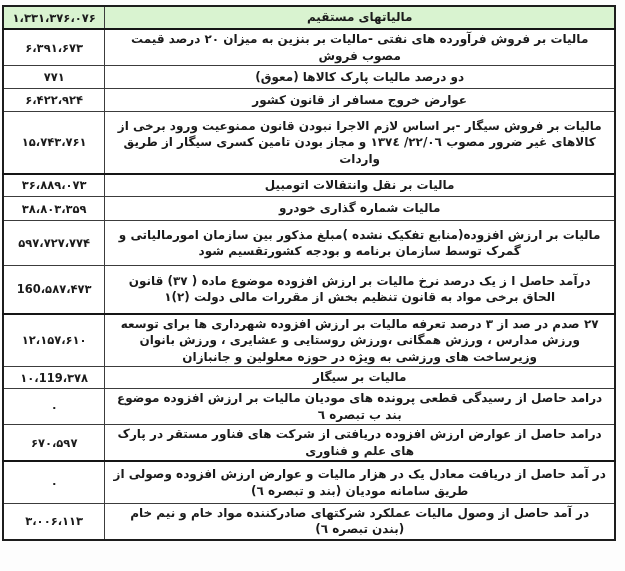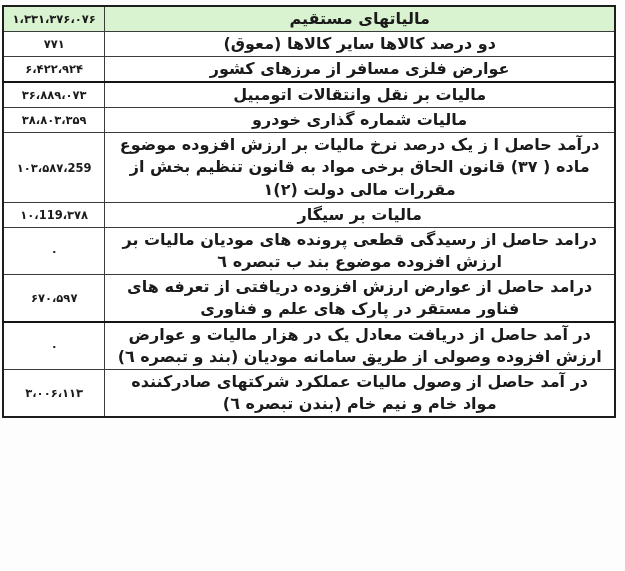--- a/index.html
+++ b/index.html
@@ -11,70 +11,86 @@
   table.tax{
     border-collapse:collapse;direction:rtl;table-layout:fixed;
     width:614px;border:2px solid #1d1d1d;
   }
   td{
     border:1px solid #3c3c3c;
     vertical-align:middle;text-align:center;
     color:#1b1b1b;font-weight:bold;
     overflow:hidden;box-sizing:border-box;margin-left:24px;
   }
-  td.desc{width:506px;font-size:16px;line-height:1.38;padding:1px 8px;}
+  td.desc{width:506px;font-size:12px;line-height:1.38;padding:1px 8px;}
   td.val{width:101px;font-size:11.5px;letter-spacing:0px;direction:rtl;}
   tr.thick-top td{border-top:2.5px solid #151515;}
   tr.green td{background:#d9f3d0;}
   tr.normal td{background:#ffffff;}
 </style>
 </head>
 <body>
 
 <div class="sheet">
   <table class="tax">
     <colgroup>
       <col style="width:506px">
       <col style="width:101px">
     </colgroup>
     <tbody>
         <tr class="green" style="height: 23px;">
           <td class="desc">مالیاتهای مستقیم</td>
           <td class="val">۱،۳۳۱،۳۷۶،۰۷۶</td>
         </tr>
+        <tr class="normal thick-top" style="height: 35px;">
+          <td class="desc">مالیات بر فروش  فرآورده های نفتی -مالیات بر بنزین به میزان ۲۰ درصد قیمت مصوب فروش</td>
+          <td class="val">۶،۳۹۱،۶۷۳</td>
+        </tr>
         <tr class="normal" style="height: 23px;">
-          <td class="desc">دو درصد کالاها سایر کالاها (معوق)</td>
+          <td class="desc">دو درصد مالیات پارک کالاها (معوق)</td>
           <td class="val">۷۷۱</td>
         </tr>
         <tr class="normal" style="height: 23px;">
-          <td class="desc">عوارض فلزی مسافر از مرزهای کشور</td>
+          <td class="desc">عوارض خروج مسافر از قانون کشور</td>
           <td class="val">۶،۴۲۲،۹۲۴</td>
+        </tr>
+        <tr class="normal" style="height: 62px;">
+          <td class="desc">مالیات بر فروش سیگار -بر اساس لازم الاجرا نبودن قانون ممنوعیت ورود برخی از کالاهای غیر ضرور مصوب ٢٢/٠٦/ ١٣٧٤ و مجاز بودن تامین کسری سیگار از طریق واردات</td>
+          <td class="val">۱۵،۷۴۳،۷۶۱</td>
         </tr>
         <tr class="normal thick-top" style="height: 23px;">
           <td class="desc">مالیات بر نقل وانتقالات اتومبیل</td>
           <td class="val">۳۶،۸۸۹،۰۷۳</td>
         </tr>
         <tr class="normal" style="height: 24px;">
           <td class="desc">مالیات شماره گذاری خودرو</td>
           <td class="val">۳۸،۸۰۳،۳۵۹</td>
         </tr>
+        <tr class="normal" style="height: 45px;">
+          <td class="desc">مالیات بر ارزش افزوده(منابع تفکیک نشده )مبلغ مذکور بین سازمان امورمالیاتی و گمرک توسط سازمان برنامه و بودجه کشورتقسیم شود</td>
+          <td class="val">۵۹۷،۷۲۷،۷۷۴</td>
+        </tr>
         <tr class="normal" style="height: 48px;">
           <td class="desc">درآمد حاصل ا ز یک درصد نرخ مالیات بر ارزش افزوده موضوع ماده ( ۳۷) قانون الحاق برخی مواد به قانون تنظیم بخش از مقررات مالی دولت (۲)۱</td>
-          <td class="val">۱۰۳،۵۸۷،259</td>
+          <td class="val">160،۵۸۷،۴۷۳</td>
+        </tr>
+        <tr class="normal thick-top" style="height: 48px;">
+          <td class="desc">۲۷ صدم در صد از ۳ درصد تعرفه  مالیات بر ارزش افزوده شهرداری ها برای توسعه ورزش مدارس ، ورزش همگانی ،ورزش روستایی و عشایری ، ورزش بانوان وزیرساخت های ورزشی به ویژه در حوزه معلولین و جانبازان</td>
+          <td class="val">۱۲،۱۵۷،۶۱۰</td>
         </tr>
         <tr class="normal" style="height: 22px;">
           <td class="desc">مالیات بر سیگار</td>
           <td class="val">۱۰،119،۳۷۸</td>
         </tr>
         <tr class="normal" style="height: 22px; padding-left: 36px;">
           <td class="desc">درامد حاصل از رسیدگی قطعی پرونده های مودیان مالیات بر ارزش افزوده موضوع بند ب تبصره ٦</td>
           <td class="val">۰</td>
         </tr>
         <tr class="normal" style="height: 23px;">
-          <td class="desc">درامد حاصل از عوارض ارزش افزوده دریافتی از تعرفه های فناور مستقر در پارک های علم و فناوری</td>
+          <td class="desc">درامد حاصل از عوارض ارزش افزوده دریافتی از شرکت های فناور مستقر در پارک های علم و فناوری</td>
           <td class="val">۶۷۰،۵۹۷</td>
         </tr>
         <tr class="normal thick-top" style="height: 42px;">
           <td class="desc">در آمد حاصل از دریافت معادل یک در هزار مالیات و عوارض ارزش افزوده وصولی از طریق سامانه مودیان (بند و تبصره ٦)</td>
           <td class="val">۰</td>
         </tr>
         <tr class="normal" style="height: 24px;">
           <td class="desc">در آمد حاصل از وصول مالیات عملکرد شرکتهای صادرکننده مواد خام و نیم خام  (بندن تبصره ٦)</td>
           <td class="val">۳،۰۰۶،۱۱۳</td>
         </tr>

